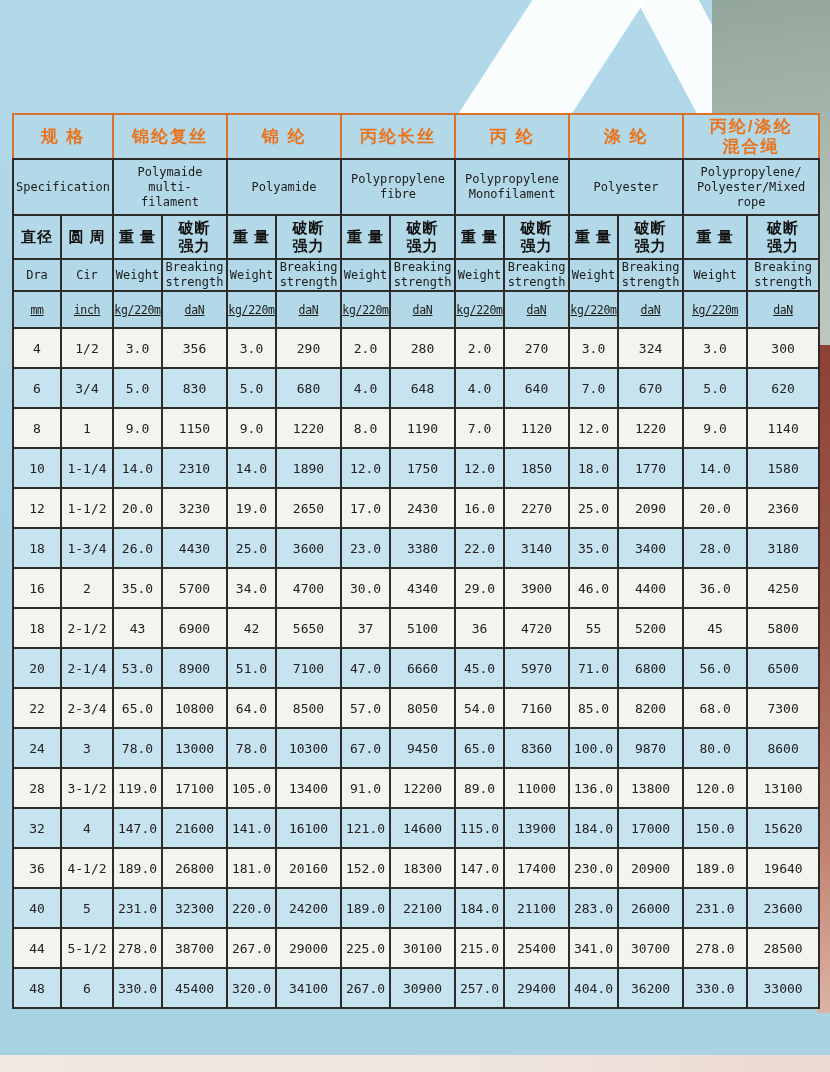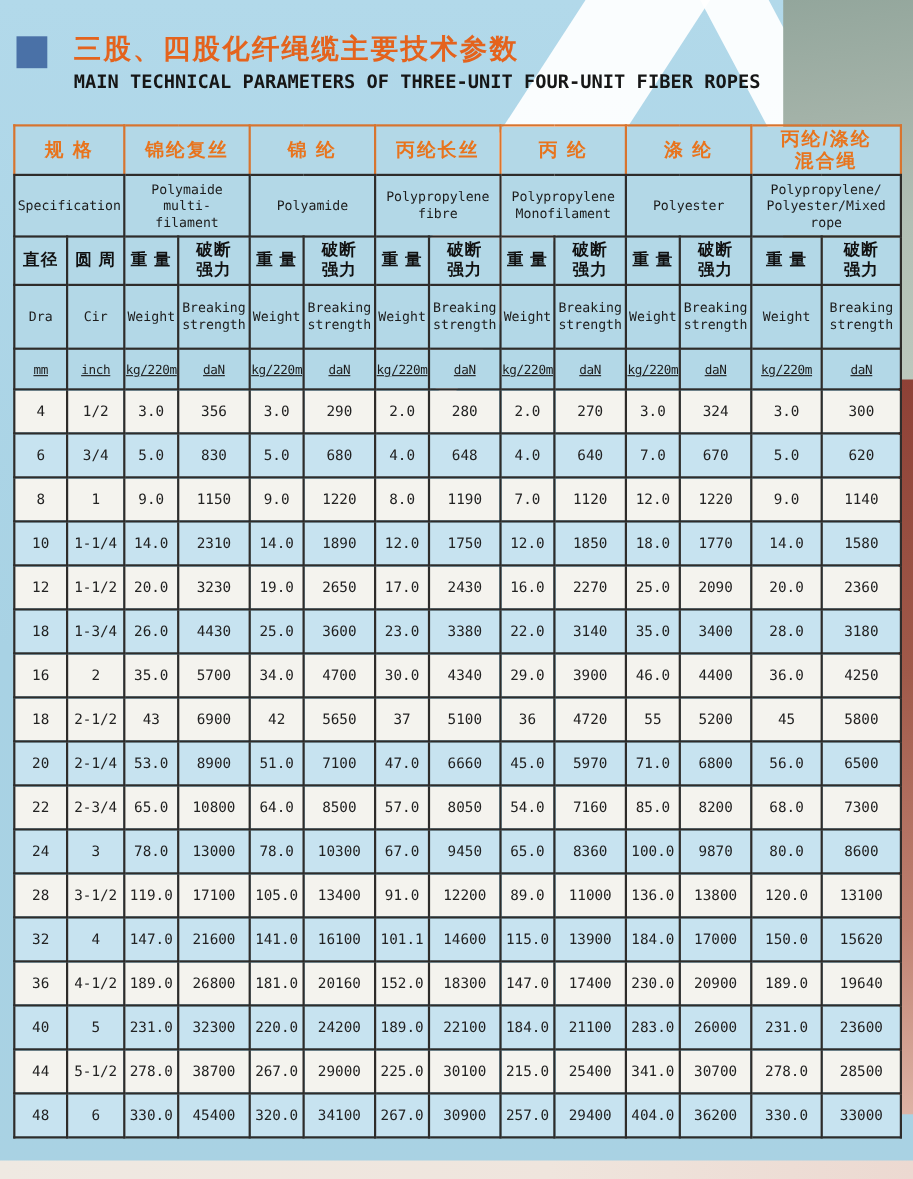--- a/index.html
+++ b/index.html
@@ -23,21 +23,21 @@
   .titles{margin-left:24px;}
   .t-cn{font-size:25px;font-weight:700;color:#e4631d;letter-spacing:2px;line-height:1.2;white-space:nowrap;}
   .t-en{font-family:"DejaVu Sans Mono",monospace;font-size:17px;font-weight:700;color:#161616;
         margin-top:5px;white-space:nowrap;letter-spacing:0;}
   
   table.tbl{position:absolute;left:12px;top:113px;width:806px;z-index:5;
         border-collapse:collapse;table-layout:fixed;border:2px solid #2e2c2a;}
   .tbl th,.tbl td{border:2px solid #2e2c2a;padding:0;text-align:center;vertical-align:middle;
         overflow:hidden;white-space:pre-line;}
   col.cd{width:48px}col.cc{width:52px}col.cw{width:49px}col.cs{width:65px}col.cwm{width:64px}col.csm{width:72px}
-  tr.r1{height:45px}tr.r2{height:56px}tr.r3{height:44px}tr.r4{height:58px}tr.r5{height:37px}
+  tr.r1{height:45px}tr.r2{height:56px}tr.r3{height:44px}tr.r4{height:32px}tr.r5{height:37px}
   tbody tr{height:40px}
   thead th,thead td{background:#b3d8e7;}
   .h1{font-size:17px;font-weight:700;color:#e8741d;letter-spacing:2px;line-height:1.15;
       border:2px solid #d8742e !important;border-bottom:2px solid #2e2c2a !important;}
   .h2{font-family:"DejaVu Sans Mono",monospace;font-size:12px;font-weight:400;color:#1c1c1c;line-height:1.25;}
   .h3{font-size:15px;font-weight:700;color:#111;letter-spacing:1px;line-height:1.2;}
   .h4{font-family:"DejaVu Sans Mono",monospace;font-size:12px;font-weight:400;color:#1c1c1c;line-height:1.25;}
   .h5{font-family:"DejaVu Sans Mono",monospace;font-size:11.5px;font-weight:400;color:#1c1c1c;letter-spacing:-.3px;text-decoration:underline;}
   tbody td{font-family:"DejaVu Sans Mono",monospace;font-size:13px;color:#222;background:#f4f3ee;}
   tbody tr.alt td{background:#c7e3f0;}
@@ -45,27 +45,20 @@
 </head>
 <body>
 
 <div class="page">
   <div class="stripe stripe-a"></div>
   <div class="stripe stripe-b"></div>
   <div class="edge-top"></div>
   <div class="edge-strip"></div>
   <div class="bottom-band"></div>
 
-  <div class="hdr">
-    <div class="bullet"></div>
-    <div class="titles">
-      <div class="t-cn">三股、四股化纤绳缆主要技术参数</div>
-      <div class="t-en">MAIN TECHNICAL PARAMETERS OF THREE-UNIT FOUR-UNIT FIBER ROPES</div>
-    </div>
-  </div>
 
   <table class="tbl">
     <colgroup>
       <col class="cd">
         <col class="cc">
       <col class="cw">
         <col class="cs">
       <col class="cw">
         <col class="cs">
       <col class="cw">
@@ -356,21 +349,21 @@
           <td>120.0</td>
           <td>13100</td>
         </tr>
         <tr class="alt">
           <td>32</td>
           <td>4</td>
           <td>147.0</td>
           <td>21600</td>
           <td>141.0</td>
           <td>16100</td>
-          <td>101.1</td>
+          <td>121.0</td>
           <td>14600</td>
           <td>115.0</td>
           <td>13900</td>
           <td>184.0</td>
           <td>17000</td>
           <td>150.0</td>
           <td>15620</td>
         </tr>
         <tr>
           <td>36</td>

